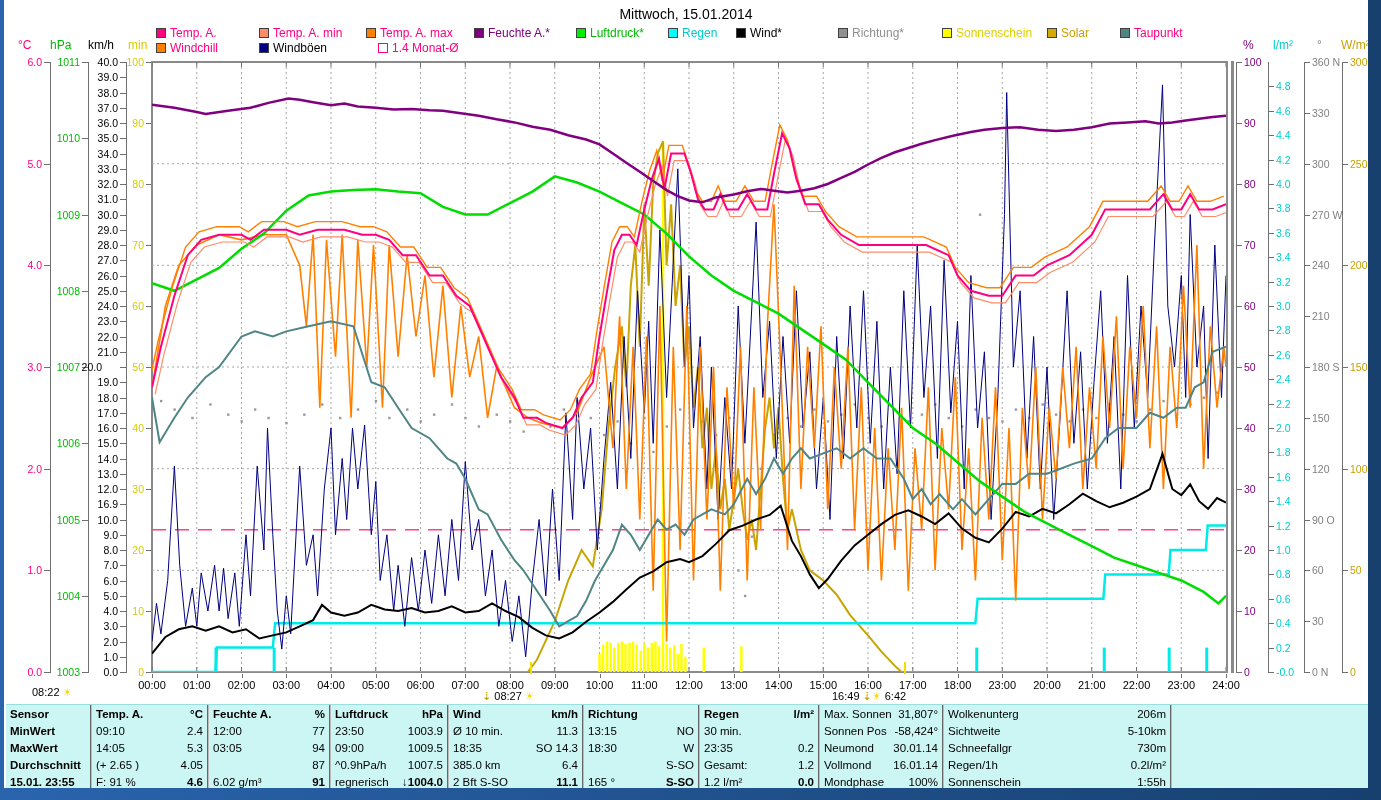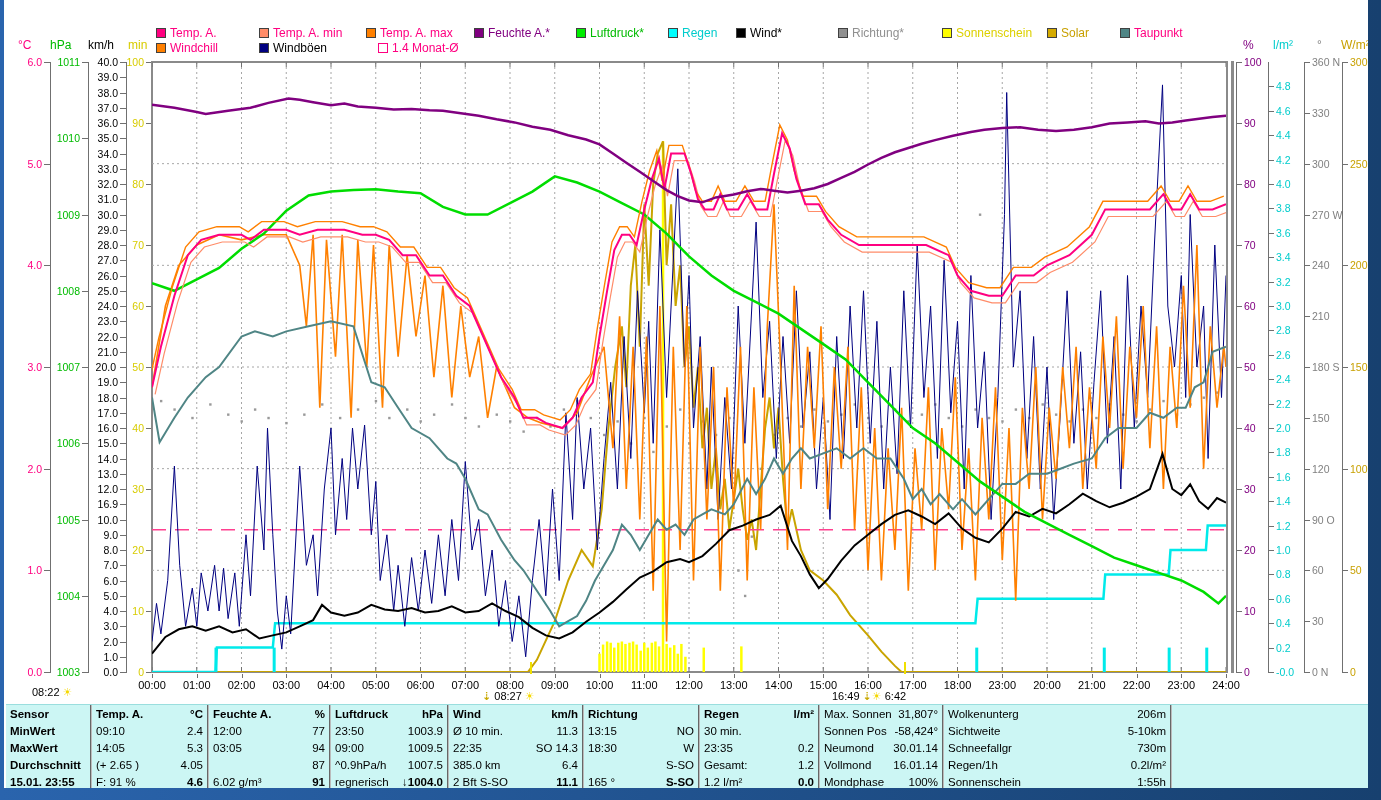--- a/index.html
+++ b/index.html
@@ -34,20 +34,21 @@
   .trow { height:17px; line-height:16px; display:flex; justify-content:space-between; white-space:nowrap; overflow:hidden; }
   .trow .c1 { text-align:left; }
   .trow .c2 { text-align:right; }
   .bold { font-weight:bold; }
 </style>
 </head>
 <body>
 
 <div id="frame">
   <div id="content">
+    <div id="title">Mittwoch, 15.01.2014</div>
     <div id="units">
         <div class="unit" style="left: 14px; color: rgb(255, 0, 128);">°C</div>
         <div class="unit" style="left: 46px; color: rgb(0, 187, 0);">hPa</div>
         <div class="unit" style="left: 84px; color: rgb(0, 0, 0);">km/h</div>
         <div class="unit" style="left: 124px; color: rgb(216, 204, 0);">min</div>
         <div class="unit" style="left: 1239px; color: rgb(128, 0, 128);">%</div>
         <div class="unit" style="left: 1269px; color: rgb(0, 204, 204);">l/m²</div>
         <div class="unit" style="left: 1313px; color: rgb(128, 128, 128);">°</div>
         <div class="unit" style="left: 1337px; color: rgb(200, 160, 0);">W/m²</div>
       </div>
@@ -137,21 +138,21 @@
         <div class="tick-label" style="left: 74px; top: 285.75px; width: 40px; color: rgb(0, 0, 0);">25.0</div>
         <div class="tick" style="left: 116px; top: 306px; width: 6px;"></div>
         <div class="tick-label" style="left: 74px; top: 301px; width: 40px; color: rgb(0, 0, 0);">24.0</div>
         <div class="tick" style="left: 116px; top: 321.25px; width: 6px;"></div>
         <div class="tick-label" style="left: 74px; top: 316.25px; width: 40px; color: rgb(0, 0, 0);">23.0</div>
         <div class="tick" style="left: 116px; top: 336.5px; width: 6px;"></div>
         <div class="tick-label" style="left: 74px; top: 331.5px; width: 40px; color: rgb(0, 0, 0);">22.0</div>
         <div class="tick" style="left: 116px; top: 351.75px; width: 6px;"></div>
         <div class="tick-label" style="left: 74px; top: 346.75px; width: 40px; color: rgb(0, 0, 0);">21.0</div>
         <div class="tick" style="left: 116px; top: 367px; width: 6px;"></div>
-        <div class="tick-label" style="left: 72px; top: 362px; width: 40px; color: rgb(0, 0, 0);">20.0</div>
+        <div class="tick-label" style="left: 58px; top: 362px; width: 40px; color: rgb(0, 0, 0);">20.0</div>
         <div class="tick" style="left: 116px; top: 382.25px; width: 6px;"></div>
         <div class="tick-label" style="left: 74px; top: 377.25px; width: 40px; color: rgb(0, 0, 0);">19.0</div>
         <div class="tick" style="left: 116px; top: 397.5px; width: 6px;"></div>
         <div class="tick-label" style="left: 74px; top: 392.5px; width: 40px; color: rgb(0, 0, 0);">18.0</div>
         <div class="tick" style="left: 116px; top: 412.75px; width: 6px;"></div>
         <div class="tick-label" style="left: 74px; top: 407.75px; width: 40px; color: rgb(0, 0, 0);">17.0</div>
         <div class="tick" style="left: 116px; top: 428px; width: 6px;"></div>
         <div class="tick-label" style="left: 74px; top: 423px; width: 40px; color: rgb(0, 0, 0);">16.0</div>
         <div class="tick" style="left: 116px; top: 443.25px; width: 6px;"></div>
         <div class="tick-label" style="left: 74px; top: 438.25px; width: 40px; color: rgb(0, 0, 0);">15.0</div>
@@ -680,21 +681,21 @@
         <div class="tcol" style="width: 135px;">
           <div class="trow bold">
             <span class="c1">Wind</span>
             <span class="c2 bold">km/h</span>
           </div>
           <div class="trow">
             <span class="c1">Ø 10 min.</span>
             <span class="c2">11.3</span>
           </div>
           <div class="trow">
-            <span class="c1">22:35</span>
+            <span class="c1">18:35</span>
             <span class="c2">SO 14.3</span>
           </div>
           <div class="trow">
             <span class="c1">385.0 km</span>
             <span class="c2">6.4</span>
           </div>
           <div class="trow">
             <span class="c1">2 Bft S-SO</span>
             <span class="c2 bold">11.1</span>
           </div>

